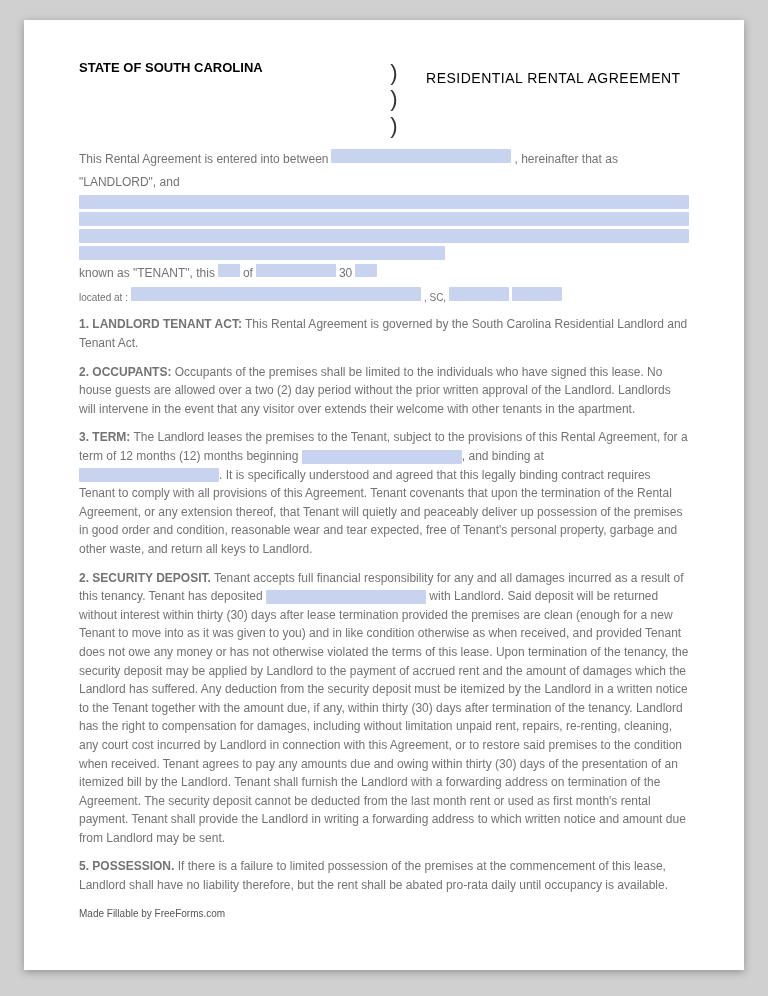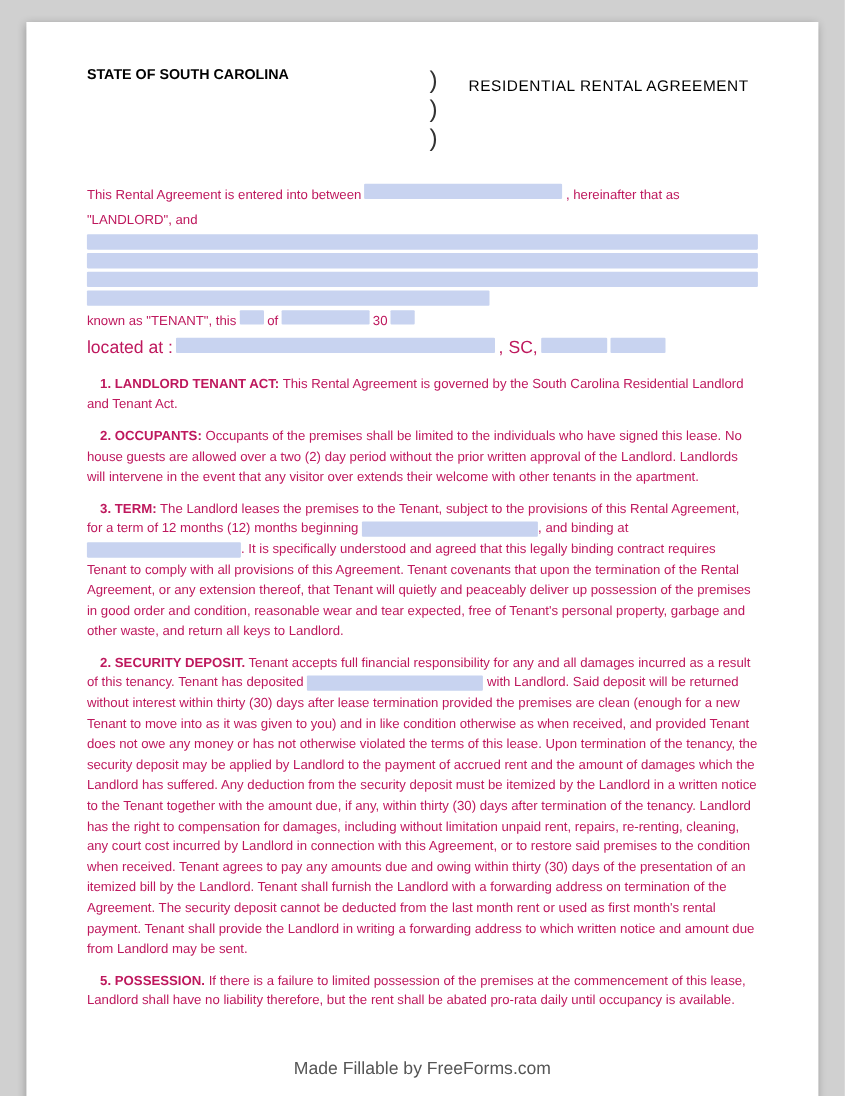--- a/index.html
+++ b/index.html
@@ -17,21 +17,21 @@
       width: 720px;
       min-height: 950px;
       padding: 40px 55px 40px 55px;
       position: relative;
       box-shadow: 0 2px 8px rgba(0,0,0,0.3);
     }
     .header-section {
       display: flex;
       justify-content: space-between;
       align-items: flex-start;
-      margin-bottom: 28px;
+      margin-bottom: 10px;
       gap: 20px;
     }
     .header-left {
       flex: 1;
     }
     .header-right {
       flex: 1;
       text-align: center;
       padding-top: 10px;
     }
@@ -77,28 +77,27 @@
     .fill-block-sm {
       background: #c8d3f0;
       height: 14px;
       width: 60%;
       border-radius: 1px;
       margin: 3px 0;
     }
     .body-text {
       font-size: 12px;
       line-height: 1.55;
-      color: #be185d;
+      color: #737373;
       margin-bottom: 10px;
       text-align: left;
     }
     .section-title {
       font-weight: bold;
       font-size: 12px;
-      margin-left: 12px;
     }
     .intro-row {
       font-size: 12px;
       margin-bottom: 4px;
       display: flex;
       align-items: baseline;
       flex-wrap: wrap;
       gap: 3px;
     }
     .multi-fill-area {
@@ -106,21 +105,21 @@
     }
     .tenant-row {
       font-size: 12px;
       display: flex;
       align-items: baseline;
       flex-wrap: wrap;
       gap: 3px;
       margin-bottom: 4px;
     }
     .property-row {
-      font-size: 16px;
+      font-size: 10px;
       display: flex;
       align-items: baseline;
       flex-wrap: wrap;
       gap: 3px;
       margin-bottom: 10px;
     }
     .sc-fill {
       display: inline-block;
       background: #c8d3f0;
       height: 14px;
@@ -190,23 +189,23 @@
       position: absolute;
       right: -8px;
       top: 0;
       width: 0;
       height: 0;
       border-top: 8px solid transparent;
       border-bottom: 8px solid transparent;
       border-left: 10px solid #cc2200;
     }
     .footer-row {
-      margin-top: 44px;
-      text-align: center;
-      font-size: 16px;
+      margin-top: 13px;
+      text-align: left;
+      font-size: 10px;
       color: #555;
     }
     .date-fill-xs {
       display: inline-block;
       background: #c8d3f0;
       height: 13px;
       width: 22px;
       vertical-align: middle;
       border-radius: 1px;
     }

